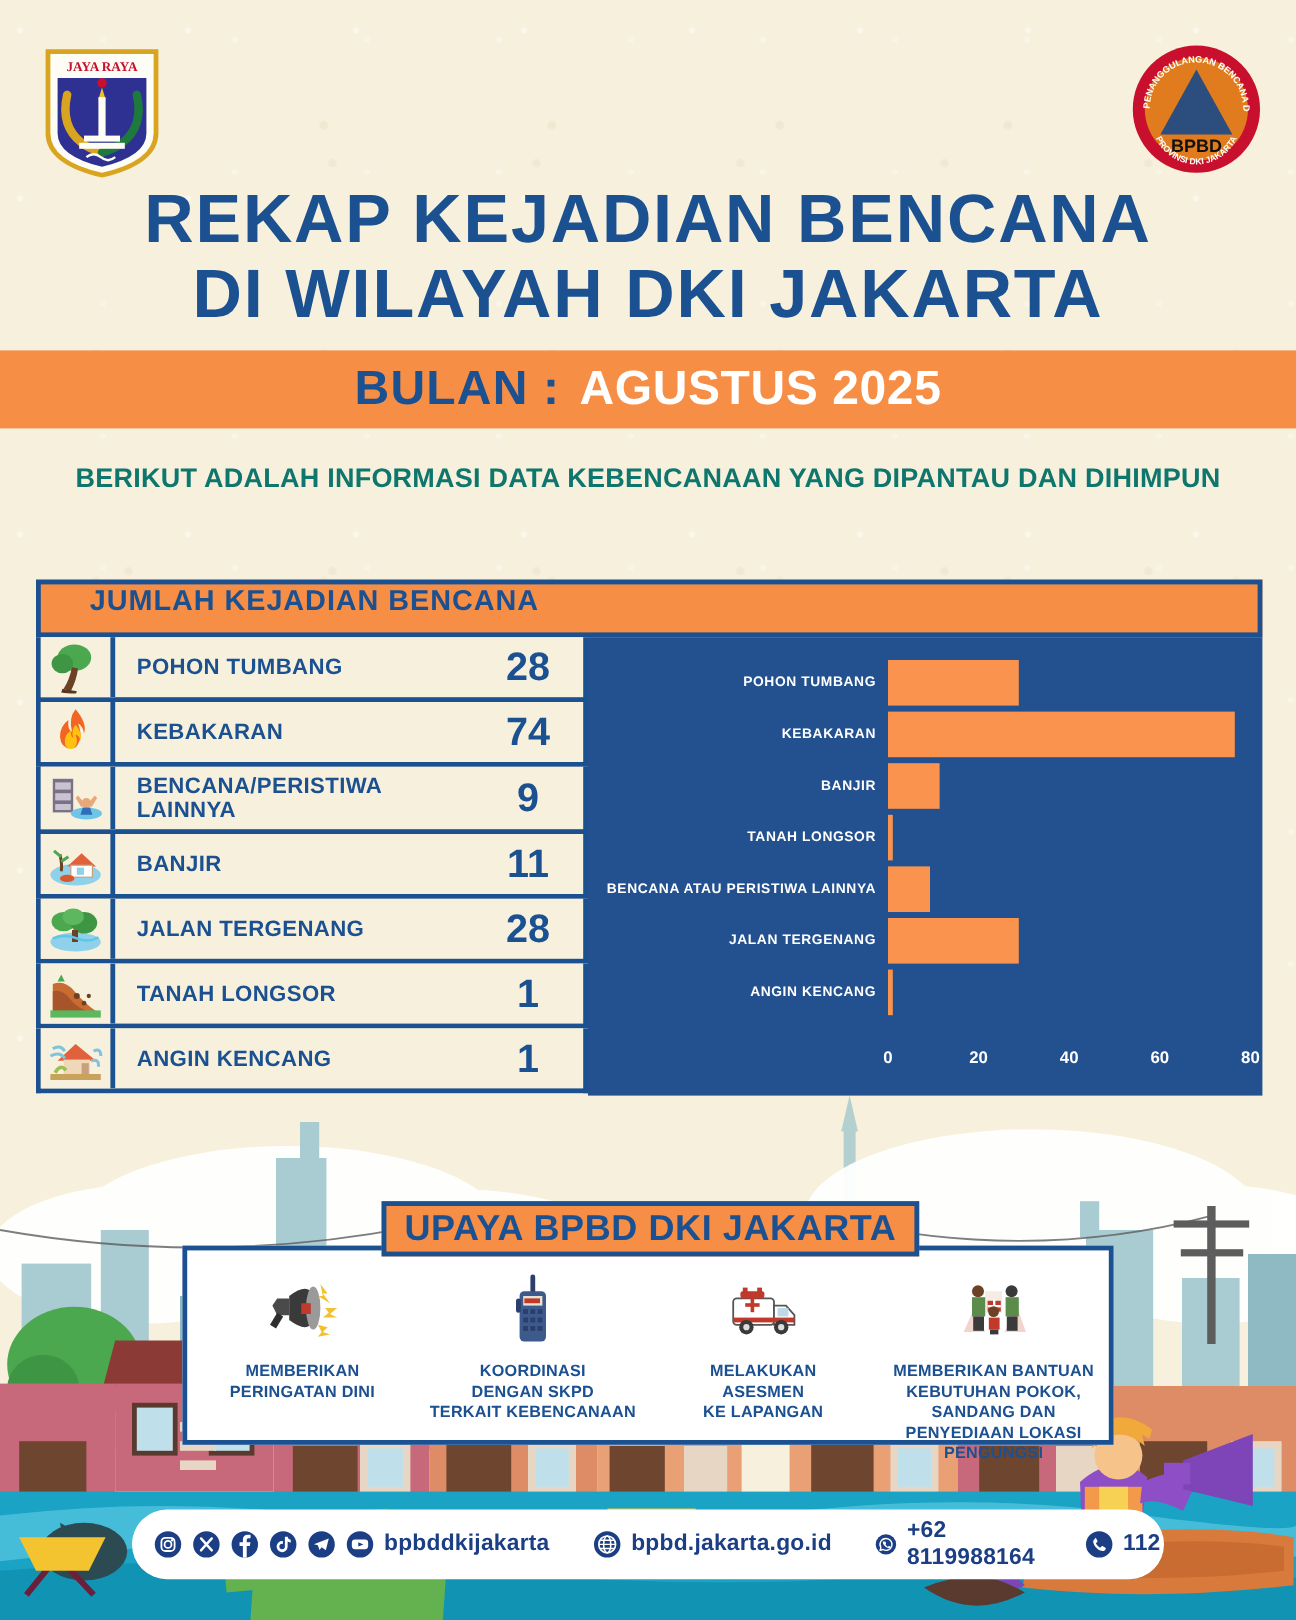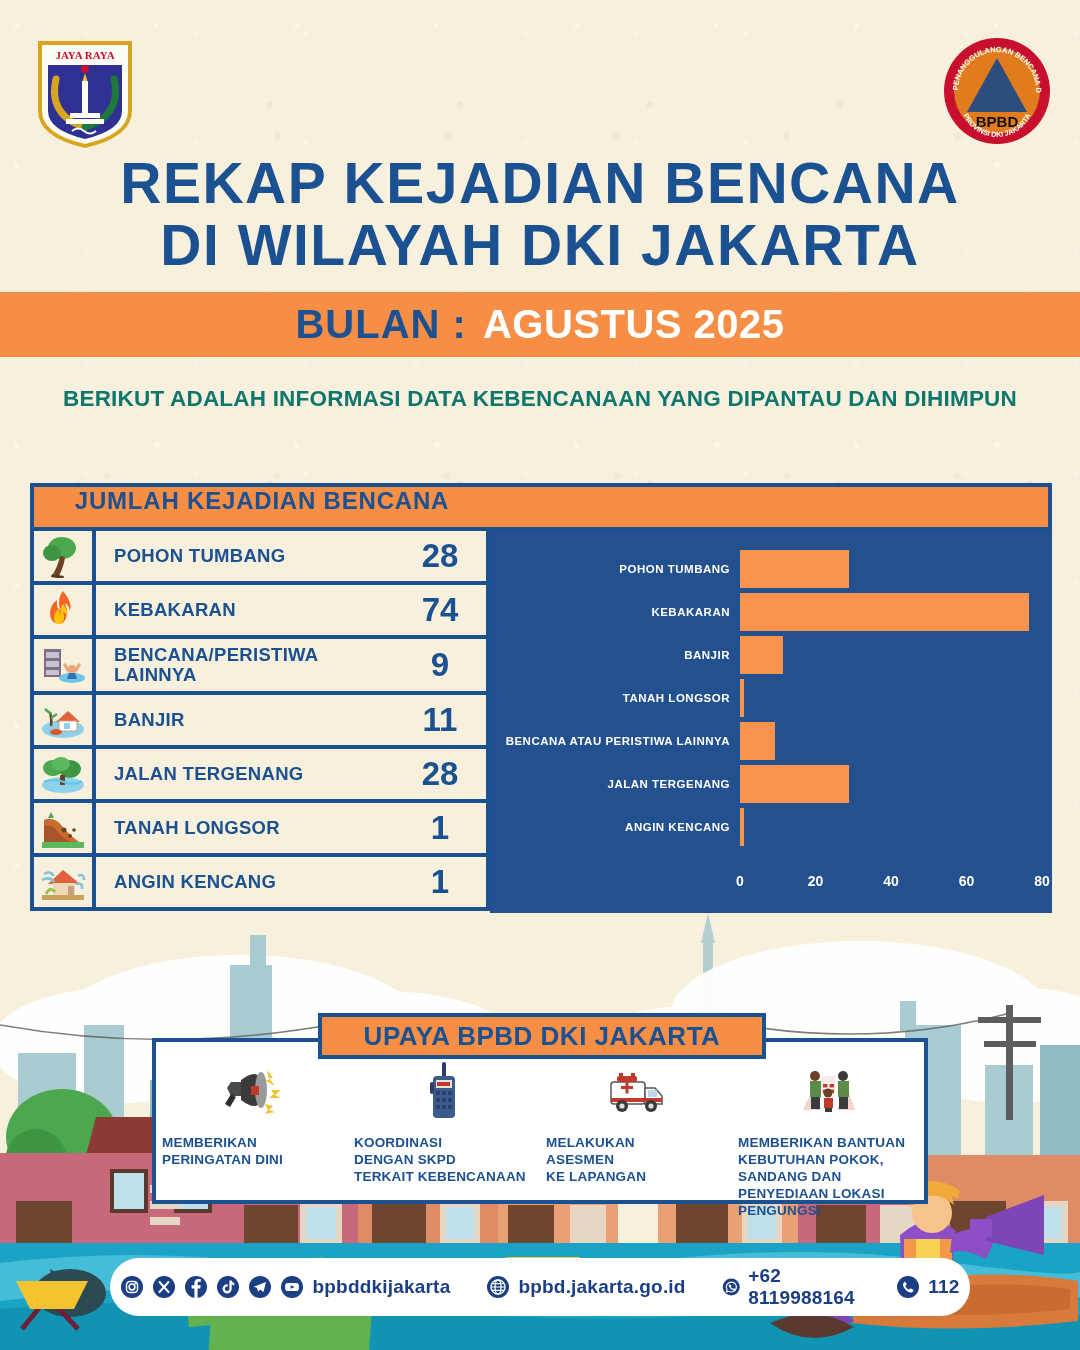--- a/index.html
+++ b/index.html
@@ -119,35 +119,35 @@
   
   .upaya-card{
     position:absolute; left:152px; top:1038px; width:776px; height:166px;
     background:#FFFFFF; border:4px solid #1B5091;
     display:flex; align-items:flex-start; padding-top:16px;
   }
   .upaya-title{
     position:absolute; left:318px; top:1001px; width:448px; height:46px;
     background:#F78E46; border:4px solid #1B5091;
     display:flex; align-items:center; justify-content:center;
-    color:#1B5091; font-weight:bold; font-size:26px; letter-spacing:.5px; z-index:4;margin-top:12px;
-  }
-  .upaya-item{ flex:1; text-align:left; padding:0 6px; }
+    color:#1B5091; font-weight:bold; font-size:30px; letter-spacing:.5px; z-index:4;
+  }
+  .upaya-item{ flex:1; text-align:center; padding:0 6px; }
   .upaya-item .ui-ic{ height:64px; display:flex; align-items:center; justify-content:center; }
   .upaya-item .ui-ic svg{ width:62px; height:60px; }
   .upaya-item .ui-tx{
     margin-top:12px; color:#1B5091; font-weight:bold; font-size:13.5px; line-height:17px;
     letter-spacing:.2px;
   }
 
   
   .footer{
     position:absolute; left:110px; top:1258px; width:860px; height:58px;
     background:#FFFFFF; border-radius:29px;
-    display:flex; align-items:center; justify-content:center; gap:0; z-index:6;
+    display:flex; align-items:center; justify-content:space-between; gap:0; z-index:6;
   }
   .fgroup{ display:flex; align-items:center; gap:8px; padding:0 18px; }
   .fsep{ width:2px; height:30px; background:#1B3E84; }
   .fico{ width:24px; height:24px; display:block; }
   .ftxt{ color:#1B3E84; font-weight:bold; font-size:19px; letter-spacing:.2px; }
 </style>
 </head>
 <body>
 
 <div class="page">

